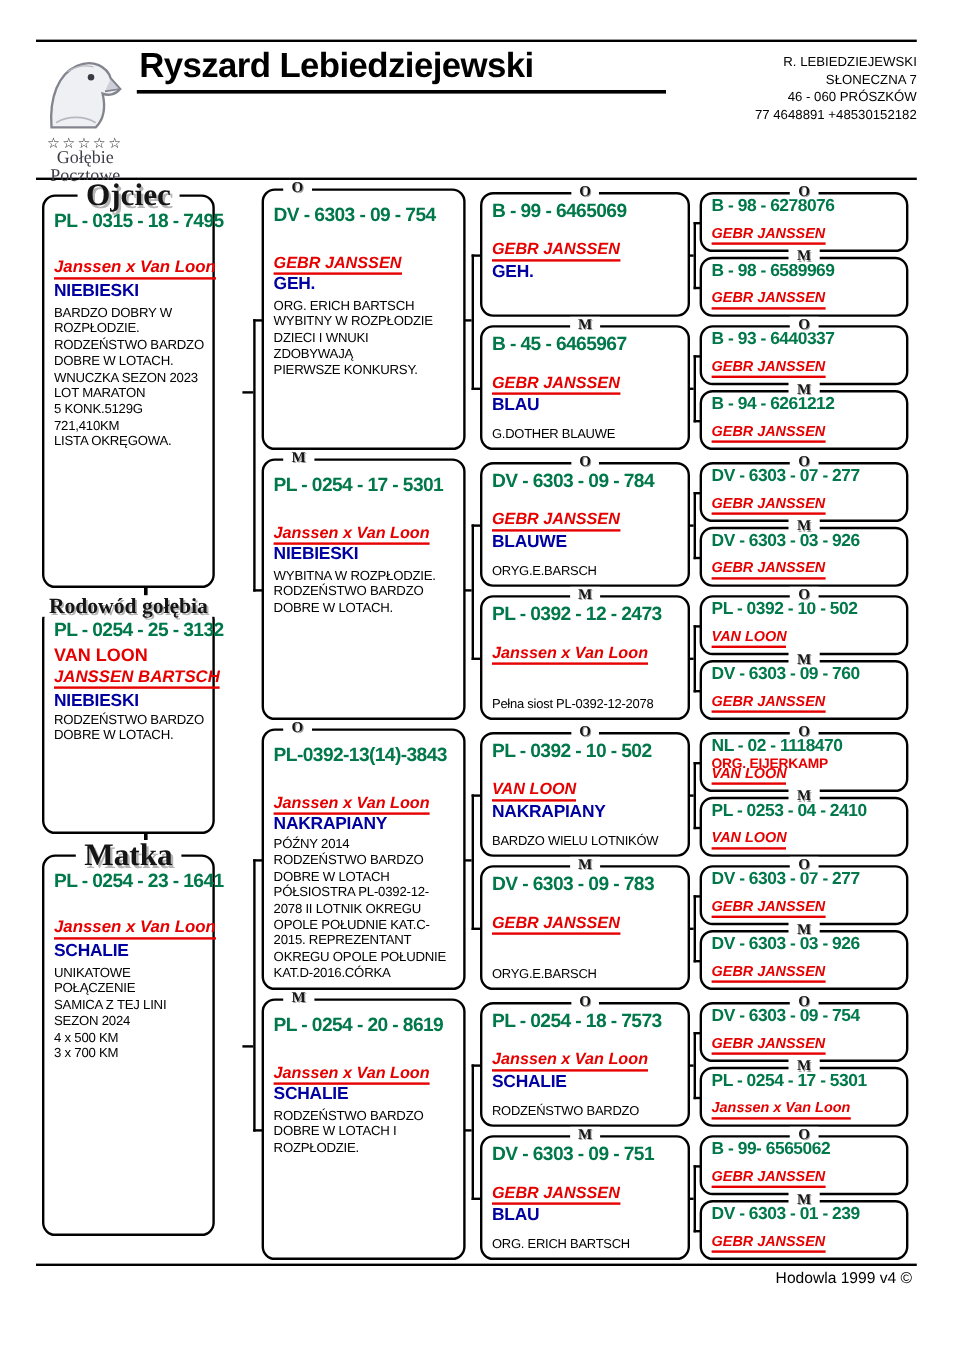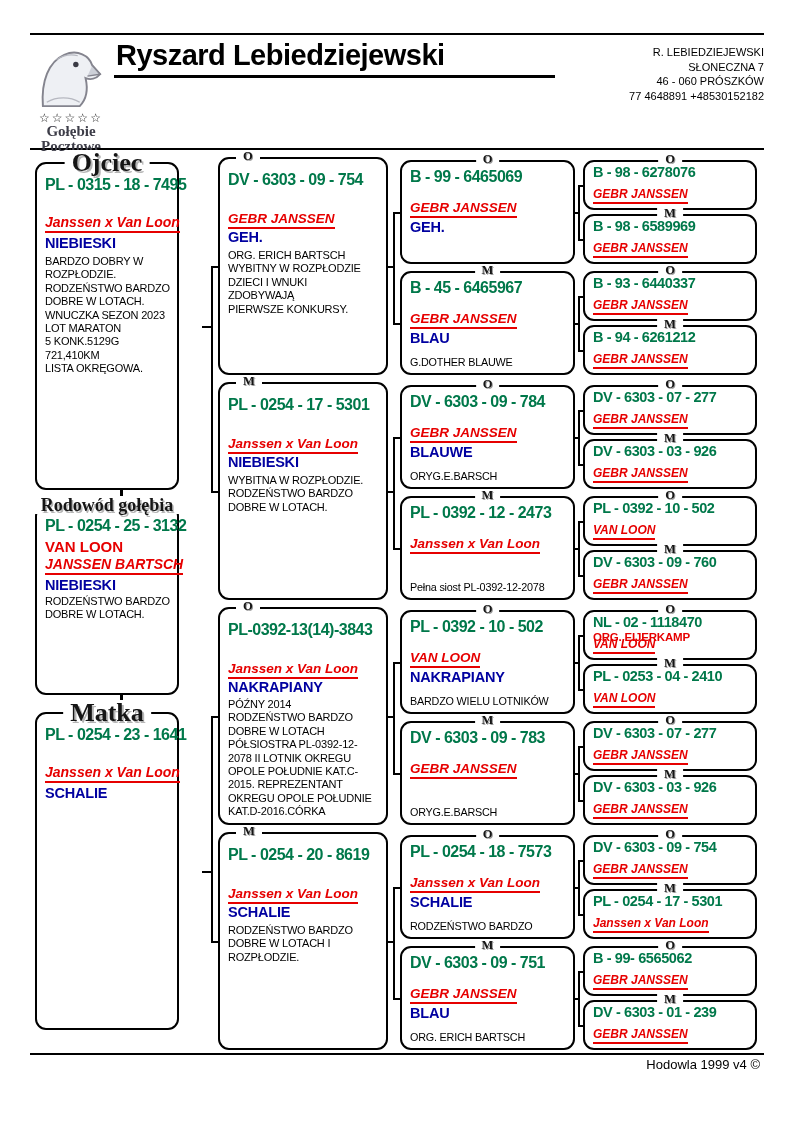--- a/index.html
+++ b/index.html
@@ -1,21 +1,21 @@
 <!DOCTYPE html>
 <html><head>
 <meta charset="utf-8">
 <style>
   html,body{margin:0;padding:0;background:#fff;}
   body{width:794px;height:1123px;position:relative;font-family:"Liberation Sans",sans-serif;color:#000;overflow:hidden;}
   .hr{position:absolute;background:#000;}
   
   .logo{position:absolute;left:30px;top:48px;width:82px;text-align:center;}
   .logo .stars{font-size:12px;letter-spacing:2px;color:#222;line-height:12px;margin-top:-2px;}
-  .logo .lname{font-family:"Liberation Serif",serif;font-weight:bold;font-size:15px;line-height:15px;color:#3d3d48;}
+  .logo .lname{font-family:"Liberation Serif",serif;font-weight:normal;font-size:15px;line-height:15px;color:#3d3d48;}
   .title{position:absolute;left:114px;top:39px;font-size:29px;font-weight:bold;letter-spacing:-0.5px;
          border-bottom:3px solid #000;padding:0 110px 3px 2px;white-space:nowrap;}
   .addr{position:absolute;right:30px;top:45px;text-align:right;font-size:11px;line-height:14.5px;}
   
   .box{position:absolute;background:#fff;border:2px solid #000;border-radius:11px;box-sizing:border-box;
        padding:8px 4px 4px 8px;}
   .tab{position:absolute;background:#fff;padding:0 7px;font-family:"Liberation Serif",serif;font-weight:bold;
        color:#151515;white-space:nowrap;line-height:1;}
   .tab-c{left:50%;transform:translateX(-50%);}
   .tab-big{font-size:26px;top:-14px;text-shadow:2px 2px 0 #b5b5b5;}
@@ -155,20 +155,25 @@
   <div class="cname">NIEBIESKI</div>
   <div class="desc" style="margin-top:2px;">RODZEŃSTWO BARDZO
 DOBRE W LOTACH.</div>
 </div>
 
 <div class="box g1" style="top:712px;height:318px;">
   <span class="tab tab-c tab-big">Matka</span>
   <div class="ring">PL - 0254 - 23 - 1641</div>
   <div><span class="strain">Janssen x Van Loon</span></div>
   <div class="cname">SCHALIE</div>
+  <div class="desc">UNIKATOWE POŁĄCZENIE
+SAMICA Z TEJ LINI
+SEZON 2024
+4 x 500 KM
+3 x 700 KM</div>
 </div>
 
 <div class="box g2" style="top:157px;height:218px;">
   <span class="tab tab-sm" style="left:16px;">O</span>
   <div class="ring">DV - 6303 - 09 - 754</div>
   <div><span class="strain">GEBR JANSSEN</span></div>
   <div class="cname">GEH.</div>
   <div class="desc">ORG. ERICH BARTSCH
 WYBITNY W ROZPŁODZIE
 DZIECI I WNUKI

